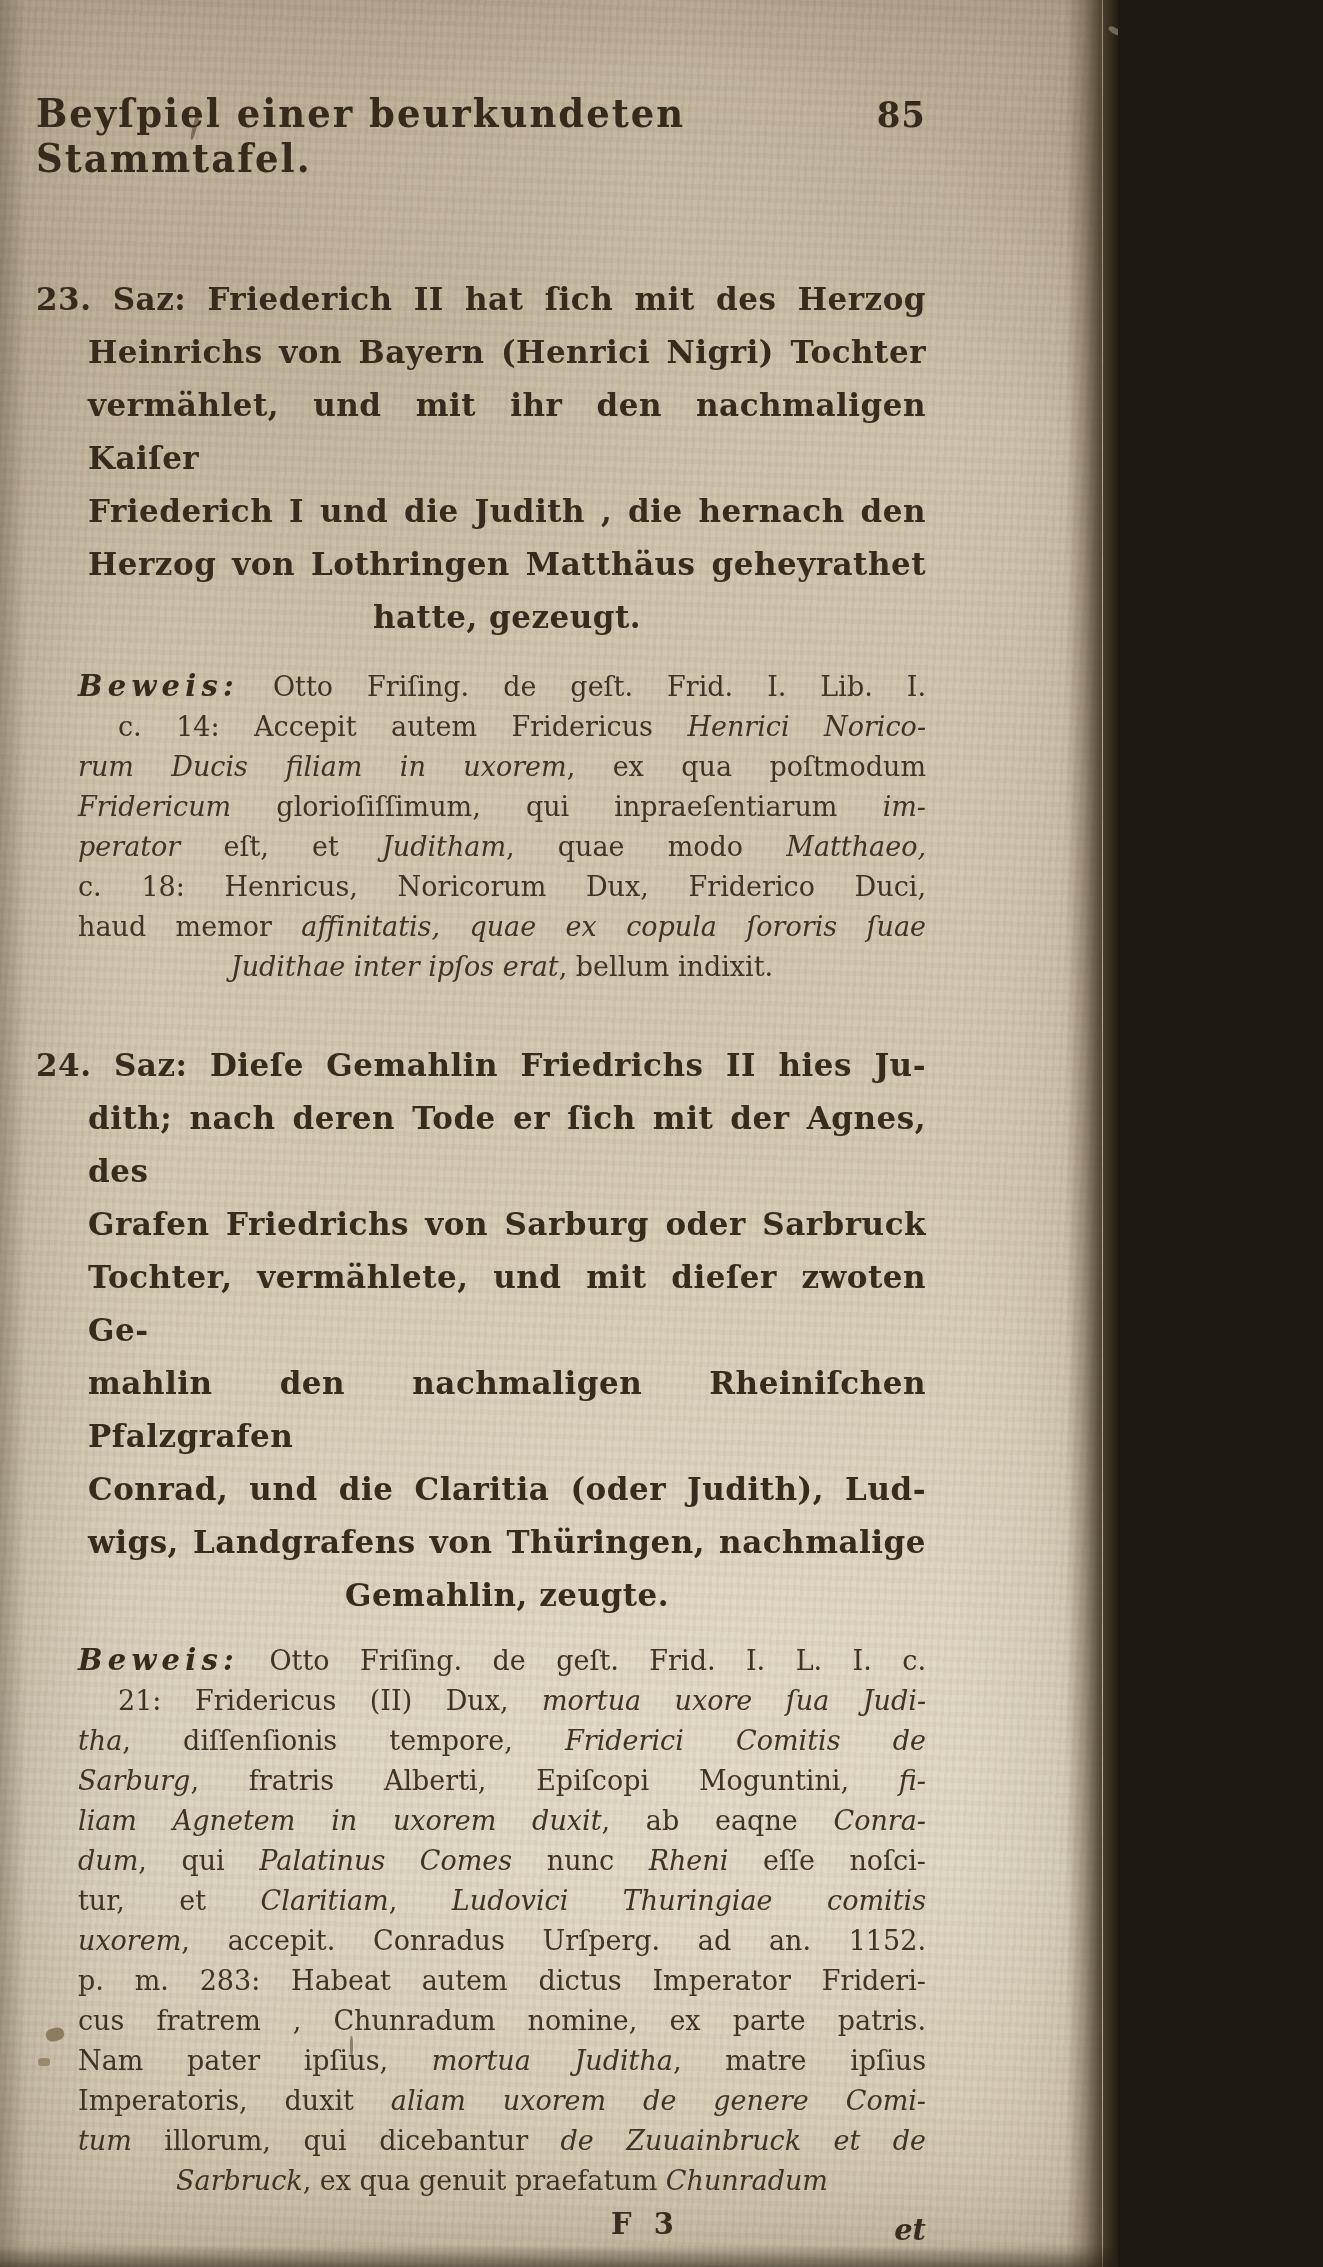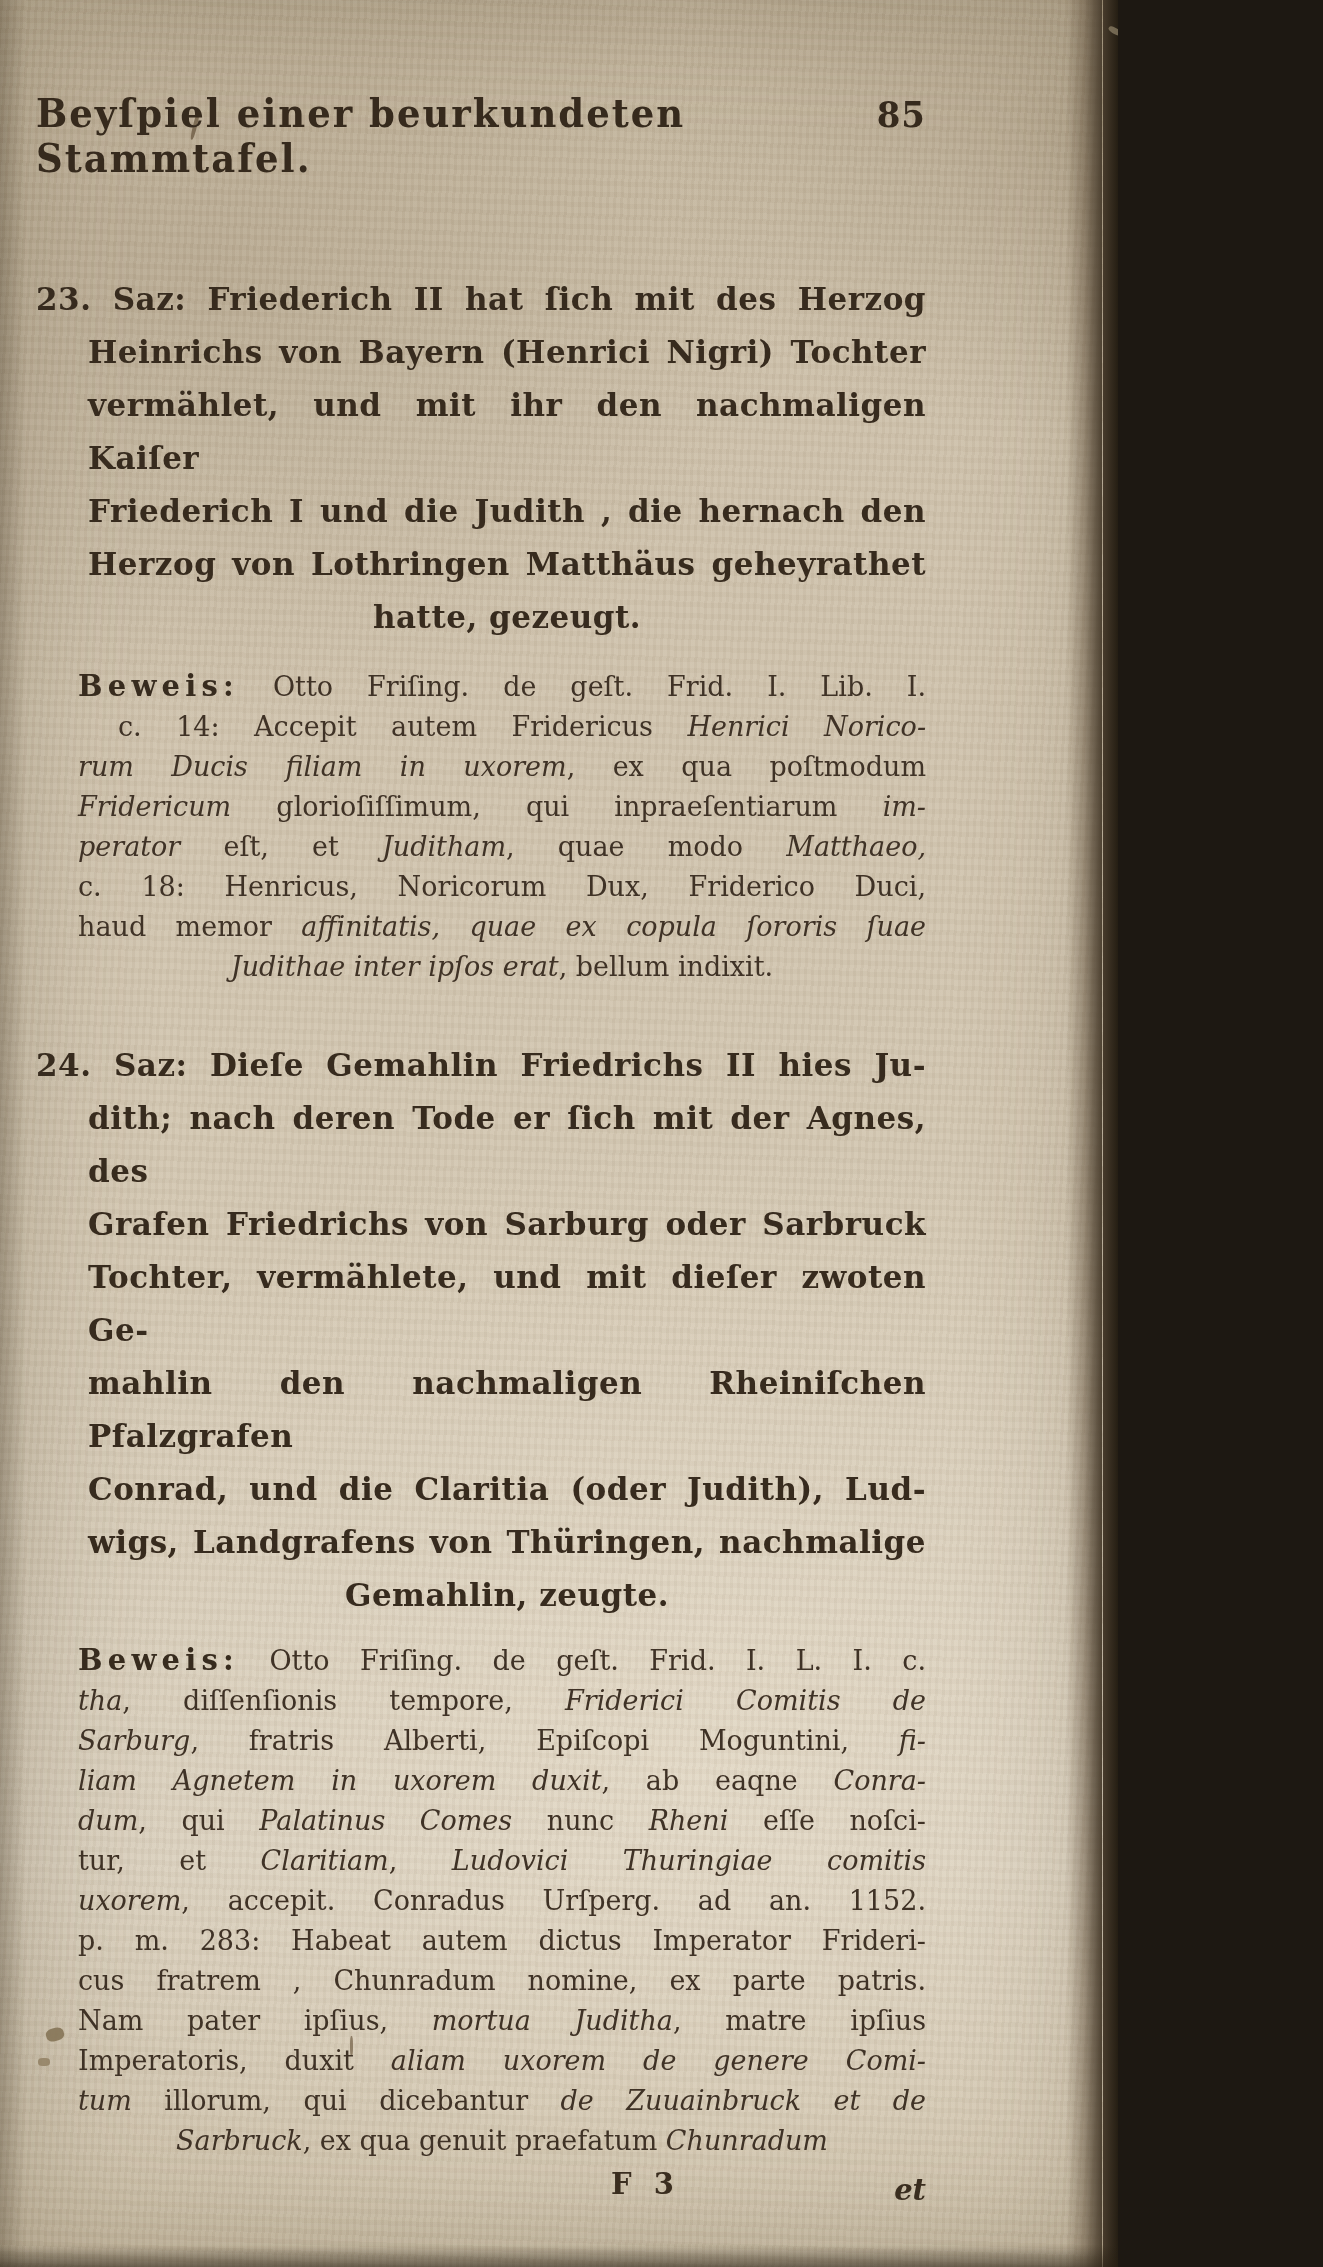--- a/index.html
+++ b/index.html
@@ -39,21 +39,21 @@
   .block.satz .line.first{text-indent:-52px;}
   .block.beweis{font-size:27px;line-height:40px;color:#3f3226;padding-left:42px;}
   .block.beweis .line.num{text-indent:40px;}
   .b-satz-23{margin-top:93px;}
   .b-beweis-23{margin-top:22px;}
   .b-satz-24{margin-top:52px;}
   .b-beweis-24{margin-top:18px;}
   .line{white-space:normal;text-align:center;}
   .line.fill{text-align:justify;text-align-last:justify;}
   .run-g{font-weight:bold;color:#372b1e;}
-  .run-gs{font-weight:bold;letter-spacing:.18em;color:#372b1e;font-size:29px;}
+  .run-gs{font-weight:bold;letter-spacing:.18em;color:#372b1e;font-size:29px;font-style:italic;}
   .run-r{font-style:normal;}
   .run-i{font-style:italic;margin-top:32px;}
   .footer{position:relative;margin-top:2px;height:50px;font-size:29px;}
   .sig{position:absolute;left:575px;top:4px;font-weight:bold;letter-spacing:6px;}
   .catch{position:absolute;right:0;top:10px;font-style:italic;font-weight:bold;}
   .speck{position:absolute;pointer-events:none;border-radius:40%;}
   .s1{left:193px;top:112px;width:4px;height:28px;background:#7d6c54;transform:rotate(14deg);}
   .s2{left:1240px;top:752px;width:4px;height:16px;background:#6f604a;transform:rotate(20deg);opacity:.8;}
   .s3{left:1252px;top:1120px;width:12px;height:4px;background:#756549;transform:rotate(-8deg);opacity:.7;}
   .s4{left:46px;top:2028px;width:18px;height:13px;background:#857456;transform:rotate(-15deg);opacity:.9;}
@@ -108,20 +108,21 @@
           <div class="line fill"><span class="run-g">dith; nach deren Tode er ſich mit der Agnes, des</span></div>
           <div class="line fill"><span class="run-g">Grafen Friedrichs von Sarburg oder Sarbruck</span></div>
           <div class="line fill"><span class="run-g">Tochter, vermählete, und mit dieſer zwoten Ge-</span></div>
           <div class="line fill"><span class="run-g">mahlin den nachmaligen Rheiniſchen Pfalzgrafen</span></div>
           <div class="line fill"><span class="run-g">Conrad, und die Claritia (oder Judith), Lud-</span></div>
           <div class="line fill"><span class="run-g">wigs, Landgrafens von Thüringen, nachmalige</span></div>
           <div class="line"><span class="run-g">Gemahlin, zeugte.</span></div>
         </div>
         <div class="block beweis b-beweis-24">
           <div class="line first fill"><span class="run-gs">Beweis:</span><span class="run-r"> Otto Friſing. de geſt. Frid. I. L. I. c.</span></div>
+          <div class="line num fill"><span class="run-r">21: Fridericus (II) Dux, </span><span class="run-i">mortua uxore ſua Judi-</span></div>
           <div class="line fill"><span class="run-i">tha</span><span class="run-r">, diſſenſionis tempore, </span><span class="run-i">Friderici Comitis de</span></div>
           <div class="line fill"><span class="run-i">Sarburg</span><span class="run-r">, fratris Alberti, Epiſcopi Moguntini, </span><span class="run-i">fi-</span></div>
           <div class="line fill"><span class="run-i">liam Agnetem in uxorem duxit</span><span class="run-r">, ab eaqne </span><span class="run-i">Conra-</span></div>
           <div class="line fill"><span class="run-i">dum</span><span class="run-r">, qui </span><span class="run-i">Palatinus Comes</span><span class="run-r"> nunc </span><span class="run-i">Rheni</span><span class="run-r"> eſſe noſci-</span></div>
           <div class="line fill"><span class="run-r">tur, et </span><span class="run-i">Claritiam</span><span class="run-r">, </span><span class="run-i">Ludovici Thuringiae comitis</span></div>
           <div class="line fill"><span class="run-i">uxorem</span><span class="run-r">, accepit.  Conradus Urſperg. ad an. 1152.</span></div>
           <div class="line fill"><span class="run-r">p. m. 283: Habeat autem dictus Imperator Frideri-</span></div>
           <div class="line fill"><span class="run-r">cus fratrem , Chunradum nomine, ex parte patris.</span></div>
           <div class="line fill"><span class="run-r">Nam pater ipſius, </span><span class="run-i">mortua Juditha</span><span class="run-r">, matre ipſius</span></div>
           <div class="line fill"><span class="run-r">Imperatoris, duxit </span><span class="run-i">aliam uxorem de genere Comi-</span></div>

